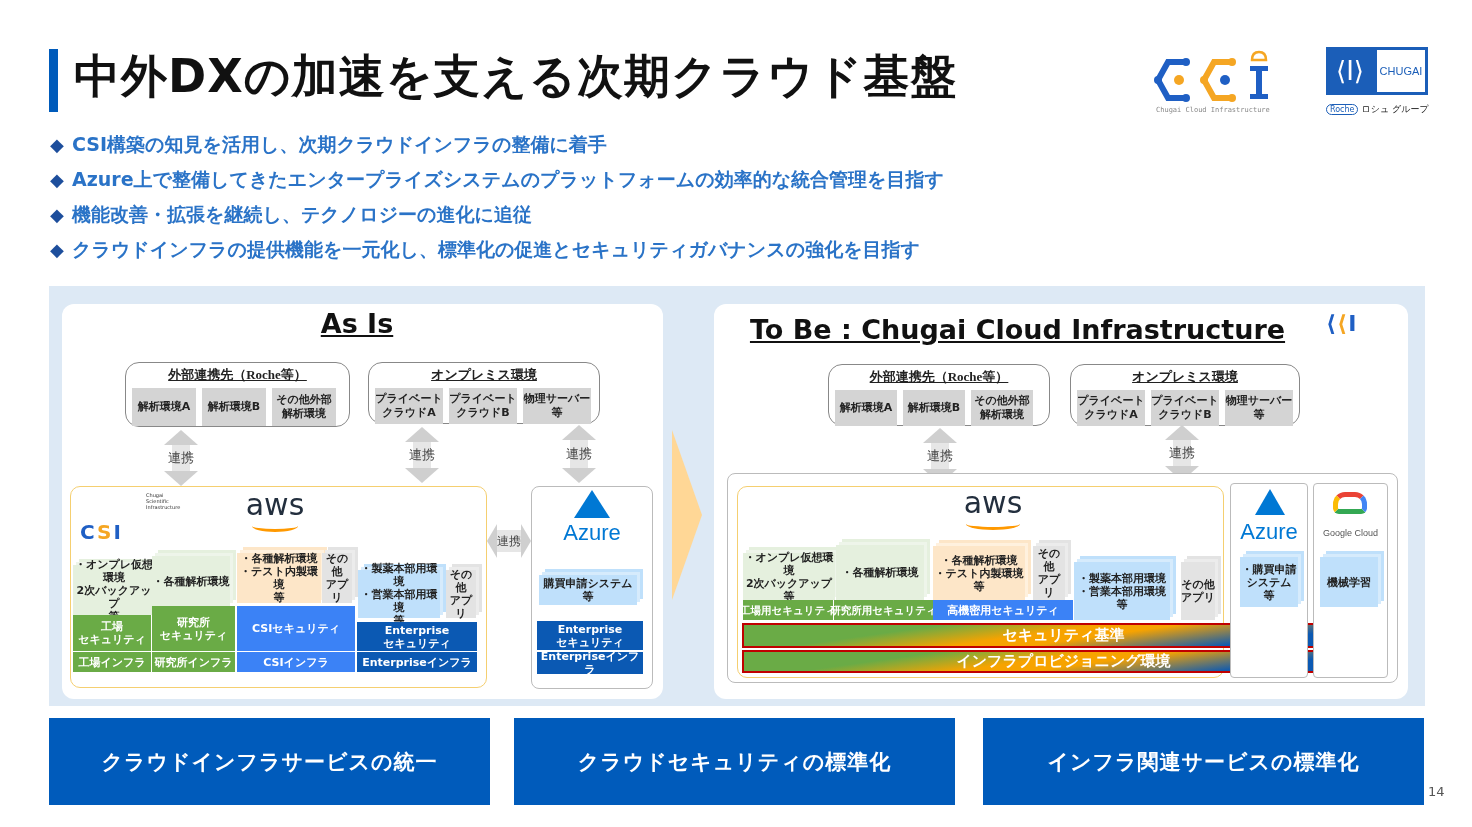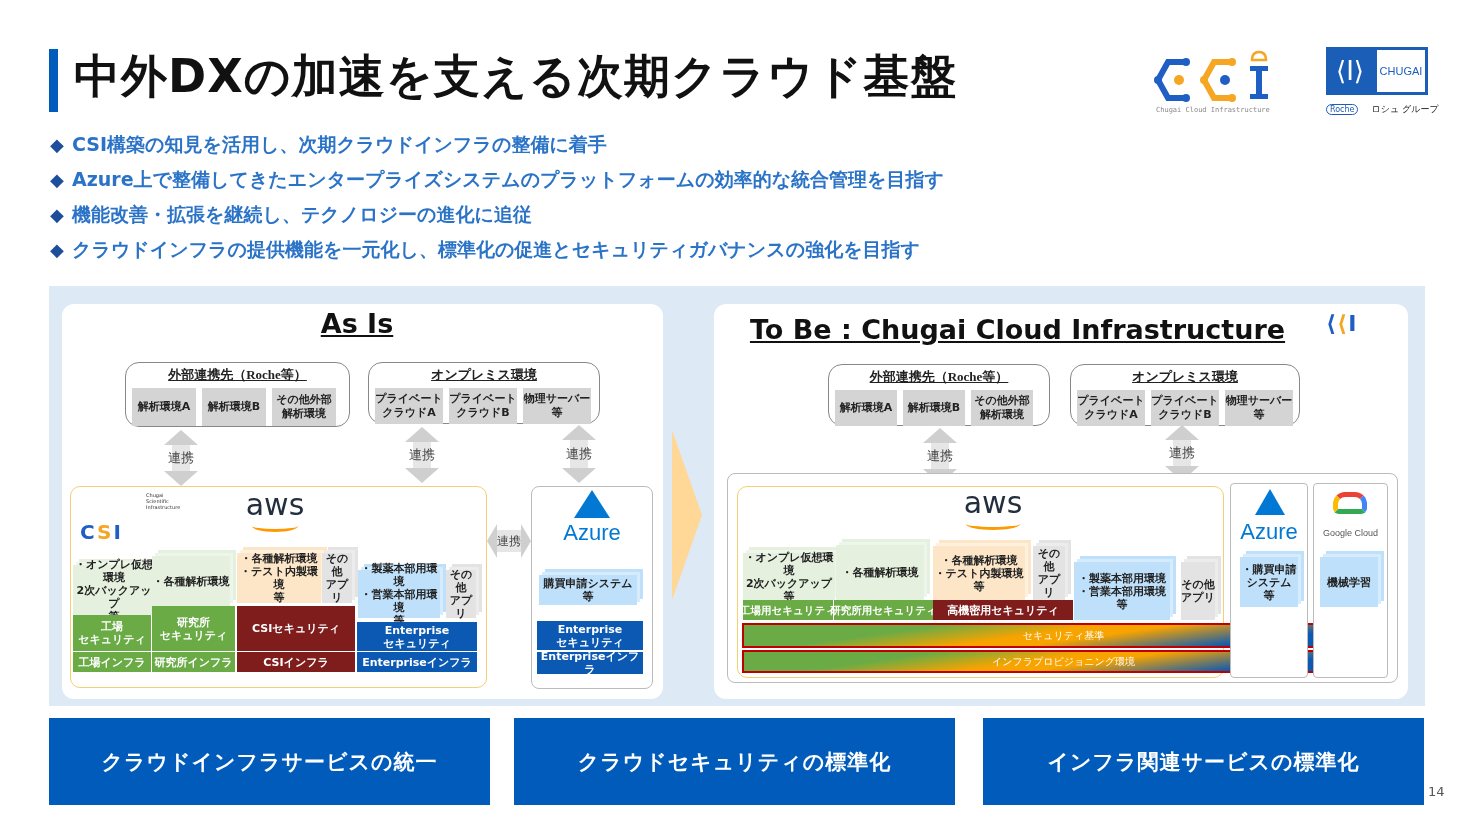--- a/index.html
+++ b/index.html
@@ -25,23 +25,23 @@
 .varrow .shaft{width:18px;background:#e6e6e6;flex:1;display:flex;align-items:center;justify-content:center;}
 .varrow .shaft span{font-size:13px;color:#444;white-space:nowrap;background:transparent;}
 .cloud-box{border:1.5px solid #f5cf70;border-radius:10px;background:#fff;}
 .gray-box{border:1.5px solid #bbb;border-radius:8px;background:#fff;}
 .blk{display:flex;align-items:center;justify-content:center;text-align:center;font-size:11px;font-weight:bold;line-height:13px;}
 .g-light{background:#e5f0de;color:#222;box-shadow:3px -3px 0 #eef5ea,6px -6px 0 #e5f0de;}
 .o-light{background:#fde6c8;color:#222;box-shadow:3px -3px 0 #fff1de,6px -6px 0 #fde6c8;}
 .b-light{background:#bfe0fb;color:#222;box-shadow:3px -3px 0 #d6ebfc,6px -6px 0 #bfe0fb;}
 .gr-light{background:#e3e3e3;color:#222;box-shadow:3px -3px 0 #ececec,6px -6px 0 #e3e3e3;}
 .g-dark{background:#6aab46;color:#fff;}
-.o-dark{background:#7f1d1d;color:#fff;}
+.o-dark{background:#3b82f6;color:#fff;}
 .b-dark{background:#0b59b3;color:#fff;}
-.rainbow{background:linear-gradient(172deg,#6aab46 0%,#6aab46 25%,#f7a300 45%,#f7a300 55%,#0b59b3 80%);border:2px solid #c00000;color:#fff;font-size:10px;font-weight:normal;display:flex;align-items:center;justify-content:center;}
+.rainbow{background:linear-gradient(172deg,#6aab46 0%,#6aab46 25%,#f7a300 45%,#f7a300 55%,#0b59b3 80%);border:2px solid #c00000;color:#fff;font-size:15px;font-weight:bold;display:flex;align-items:center;justify-content:center;}
 .big-arrow{left:672px;top:430px;width:0;height:0;border-top:85px solid transparent;border-bottom:85px solid transparent;border-left:30px solid #ffd796;}
 .footer-btn{background:#005bbb;color:#fff;font-size:21px;font-weight:bold;display:flex;align-items:center;justify-content:center;letter-spacing:1px;}
 .pagenum{left:1428px;top:784px;font-size:13px;color:#555;}
 .aws-word{font-size:30px;color:#232f3e;font-family:"DejaVu Sans",sans-serif;text-align:center;line-height:30px;}
 .azure-word{font-size:22px;color:#0078d4;text-align:center;font-family:"Liberation Sans",sans-serif;}
 </style>
 </head>
 <body>
 
 <div class="abs title-bar"></div>
@@ -64,21 +64,21 @@
       <rect x="98" y="46" width="18" height="5" fill="#1f5fc4"></rect>
     <path d="M100,12 q0,-8 7,-8 q7,0 7,8 z" fill="none" stroke="#f5a623" stroke-width="2.5"></path>
   </svg>
   <div style="position:absolute;left:4px;top:58px;font-size:7px;color:#888;font-family:'DejaVu Sans Mono',monospace;white-space:nowrap;">Chugai Cloud Infrastructure</div>
 </div>
 <div class="abs logo-chugai">
   <div style="position:absolute;left:0;top:0;width:102px;height:48px;background:#1b5eb8;display:flex;">
     <div style="width:48px;height:48px;color:#fff;font-size:26px;display:flex;align-items:center;justify-content:center;">⟨Ⅰ⟩</div>
     <div style="flex:1;margin:3px;background:#fff;color:#1b5eb8;font-size:11px;display:flex;align-items:center;justify-content:center;font-family:'Liberation Sans',sans-serif;">CHUGAI</div>
   </div>
-  <div style="position:absolute;left:0;top:56px;font-size:9px;color:#222;white-space:nowrap;display:flex;gap:13px;align-items:center;">
+  <div style="position:absolute;left:0;top:56px;font-size:9px;color:#222;white-space:nowrap;display:flex;gap:3px;align-items:center;">
     <span style="border:1px solid #1b5eb8;color:#1b5eb8;border-radius:6px;padding:0 3px;font-size:8px;">Roche</span>
     <span>ロシュ グループ</span>
   </div>
 </div>
 
 <div class="abs bullets">
   <div class="bullet"><span class="dia">◆</span><span>CSI構築の知見を活用し、次期クラウドインフラの整備に着手</span></div>
   <div class="bullet"><span class="dia">◆</span><span>Azure上で整備してきたエンタープライズシステムのプラットフォームの効率的な統合管理を目指す</span></div>
   <div class="bullet"><span class="dia">◆</span><span>機能改善・拡張を継続し、テクノロジーの進化に追従</span></div>
   <div class="bullet"><span class="dia">◆</span><span>クラウドインフラの提供機能を一元化し、標準化の促進とセキュリティガバナンスの強化を目指す</span></div>

